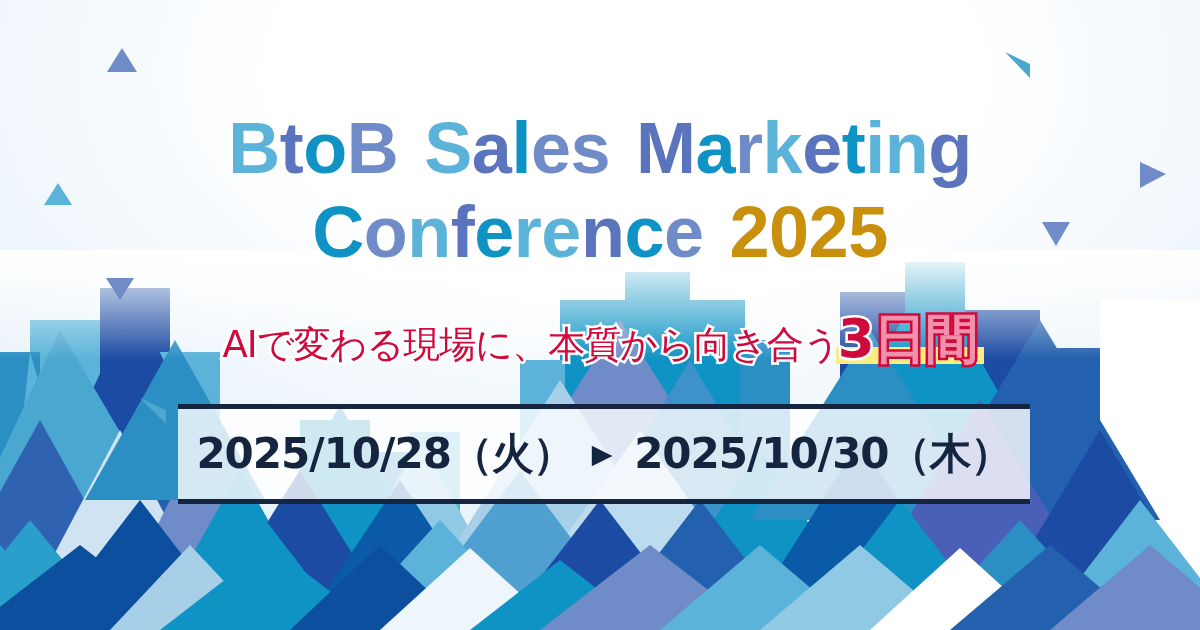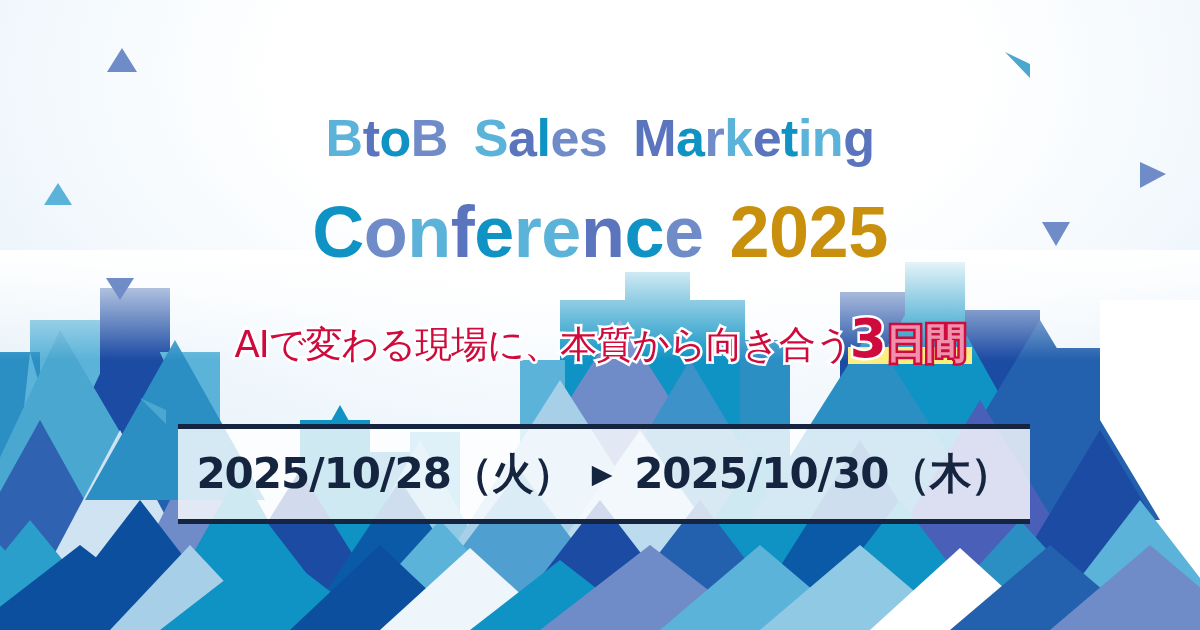--- a/index.html
+++ b/index.html
@@ -21,21 +21,21 @@
   .headline{
     position:absolute;
     left:0;right:0;
     text-align:center;
     font-weight:700;
     letter-spacing:-0.5px;
     line-height:1;
     white-space:nowrap;
     font-family:"Liberation Sans","DejaVu Sans",sans-serif;
   }
-  #title-line1{top:112px;font-size:52px;}
+  #title-line1{top:112px;font-size:72px;}
   #title-line2{top:196px;font-size:72px;}
   .headline .ch{display:inline-block;}
   .gap{display:inline-block;width:26px;}
 
   
   #subtitle-row{
     position:absolute;
     top:312px;left:0;right:0;
     text-align:center;
     white-space:nowrap;
@@ -71,31 +71,31 @@
     letter-spacing:-1px;
     font-family:"DejaVu Sans","Liberation Sans",sans-serif;
   }
   #days-num{
     font-size:53px;
     color:#cf0a3c;
     -webkit-text-stroke:5px #ffffff;
     paint-order:stroke fill;
   }
   #days-unit{
-    font-size:41px;
+    font-size:53px;
     color:#f090ad;
     -webkit-text-stroke:5px #cf0a3c;
     paint-order:stroke fill;
     margin-top:16px;
   }
 
   
   #date-band{
     position:absolute;
-    left:178px;top:424px;
+    left:178px;top:404px;
     width:852px;height:100px;
     background:rgba(255,255,255,0.80);
     border-top:5px solid #15243f;
     border-bottom:5px solid #15243f;
     box-sizing:border-box;
     display:flex;align-items:center;justify-content:center;
   }
   #date-text{
     font-size:42px;
     font-weight:700;

